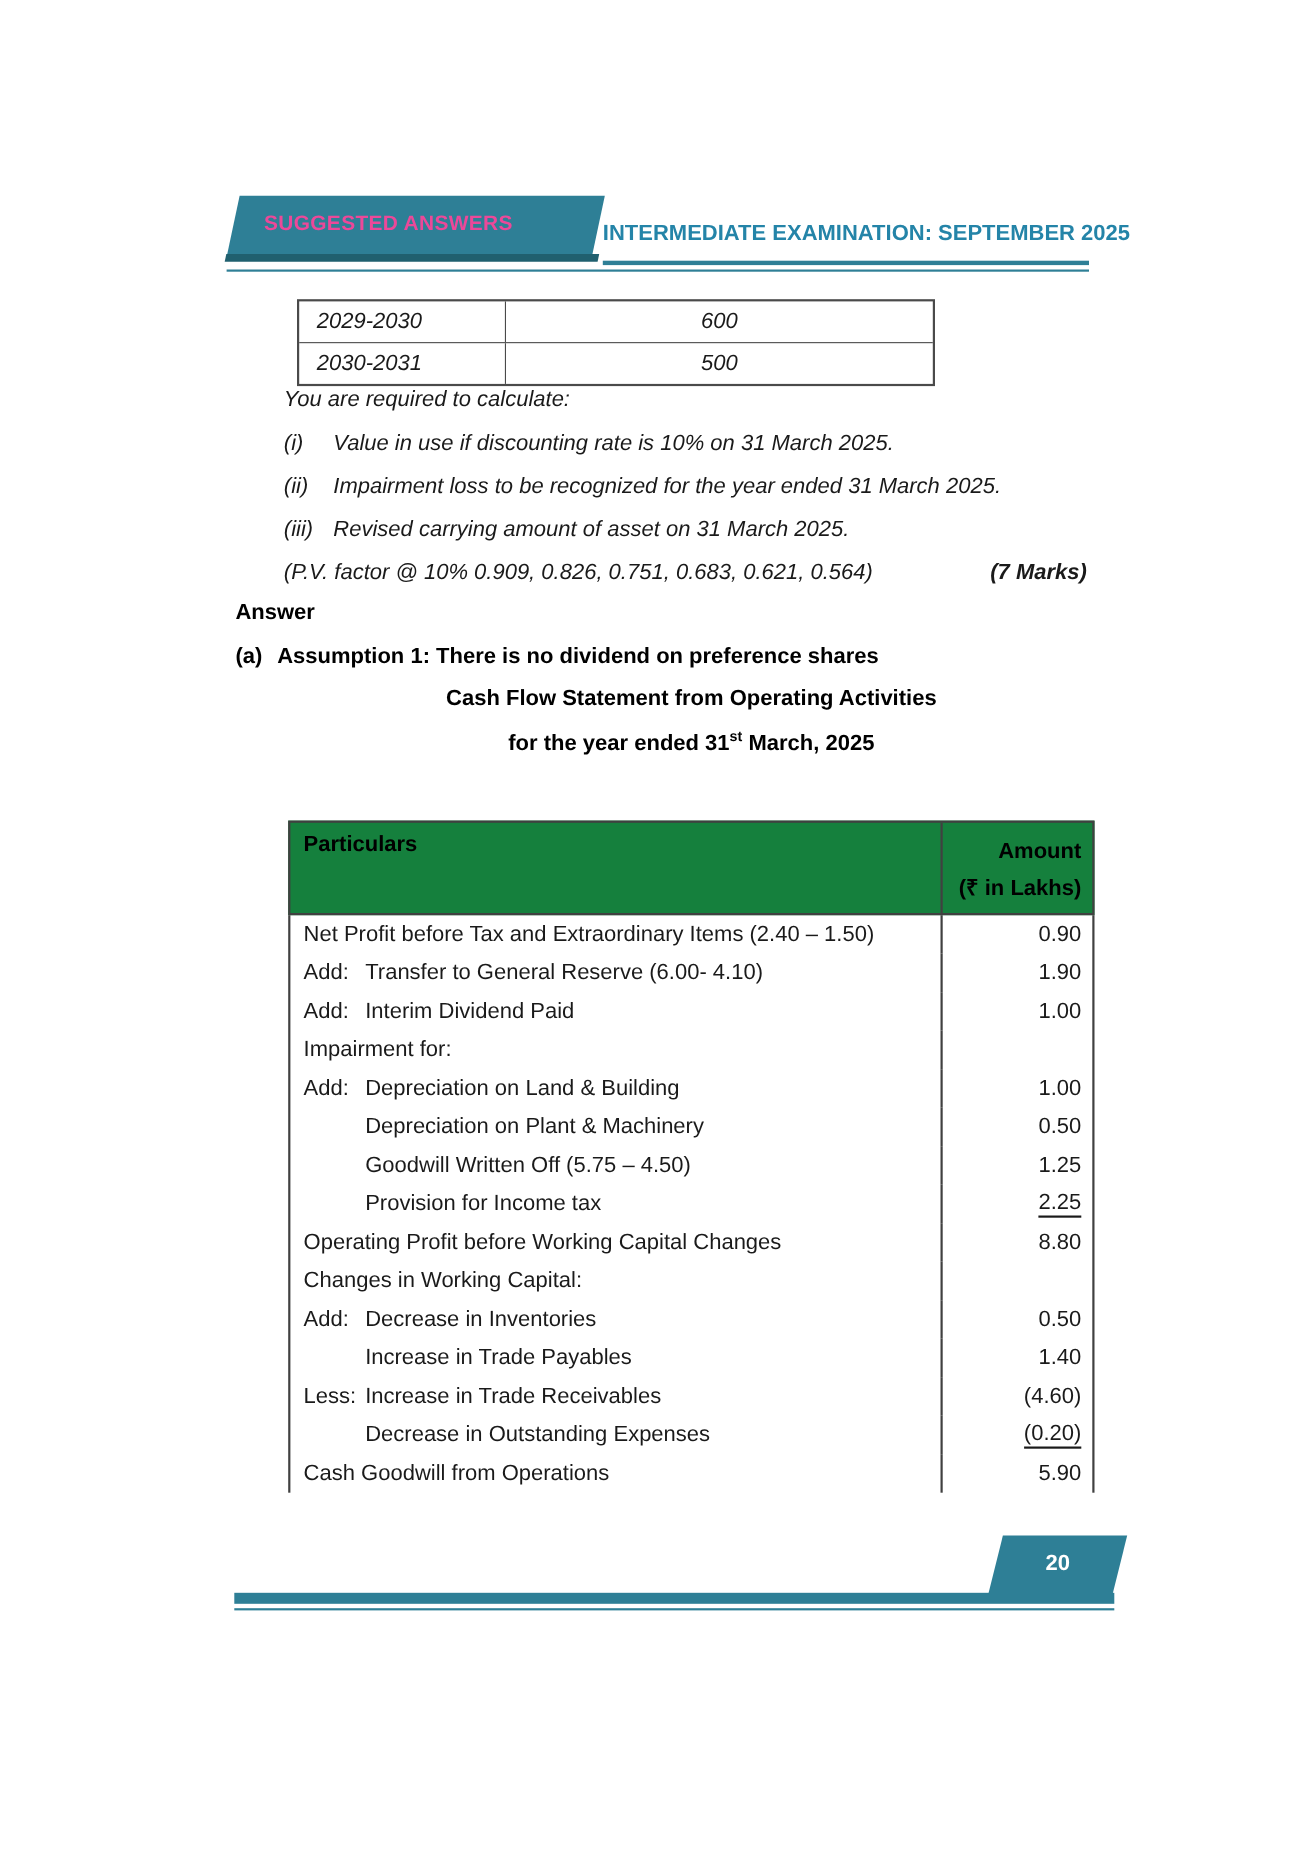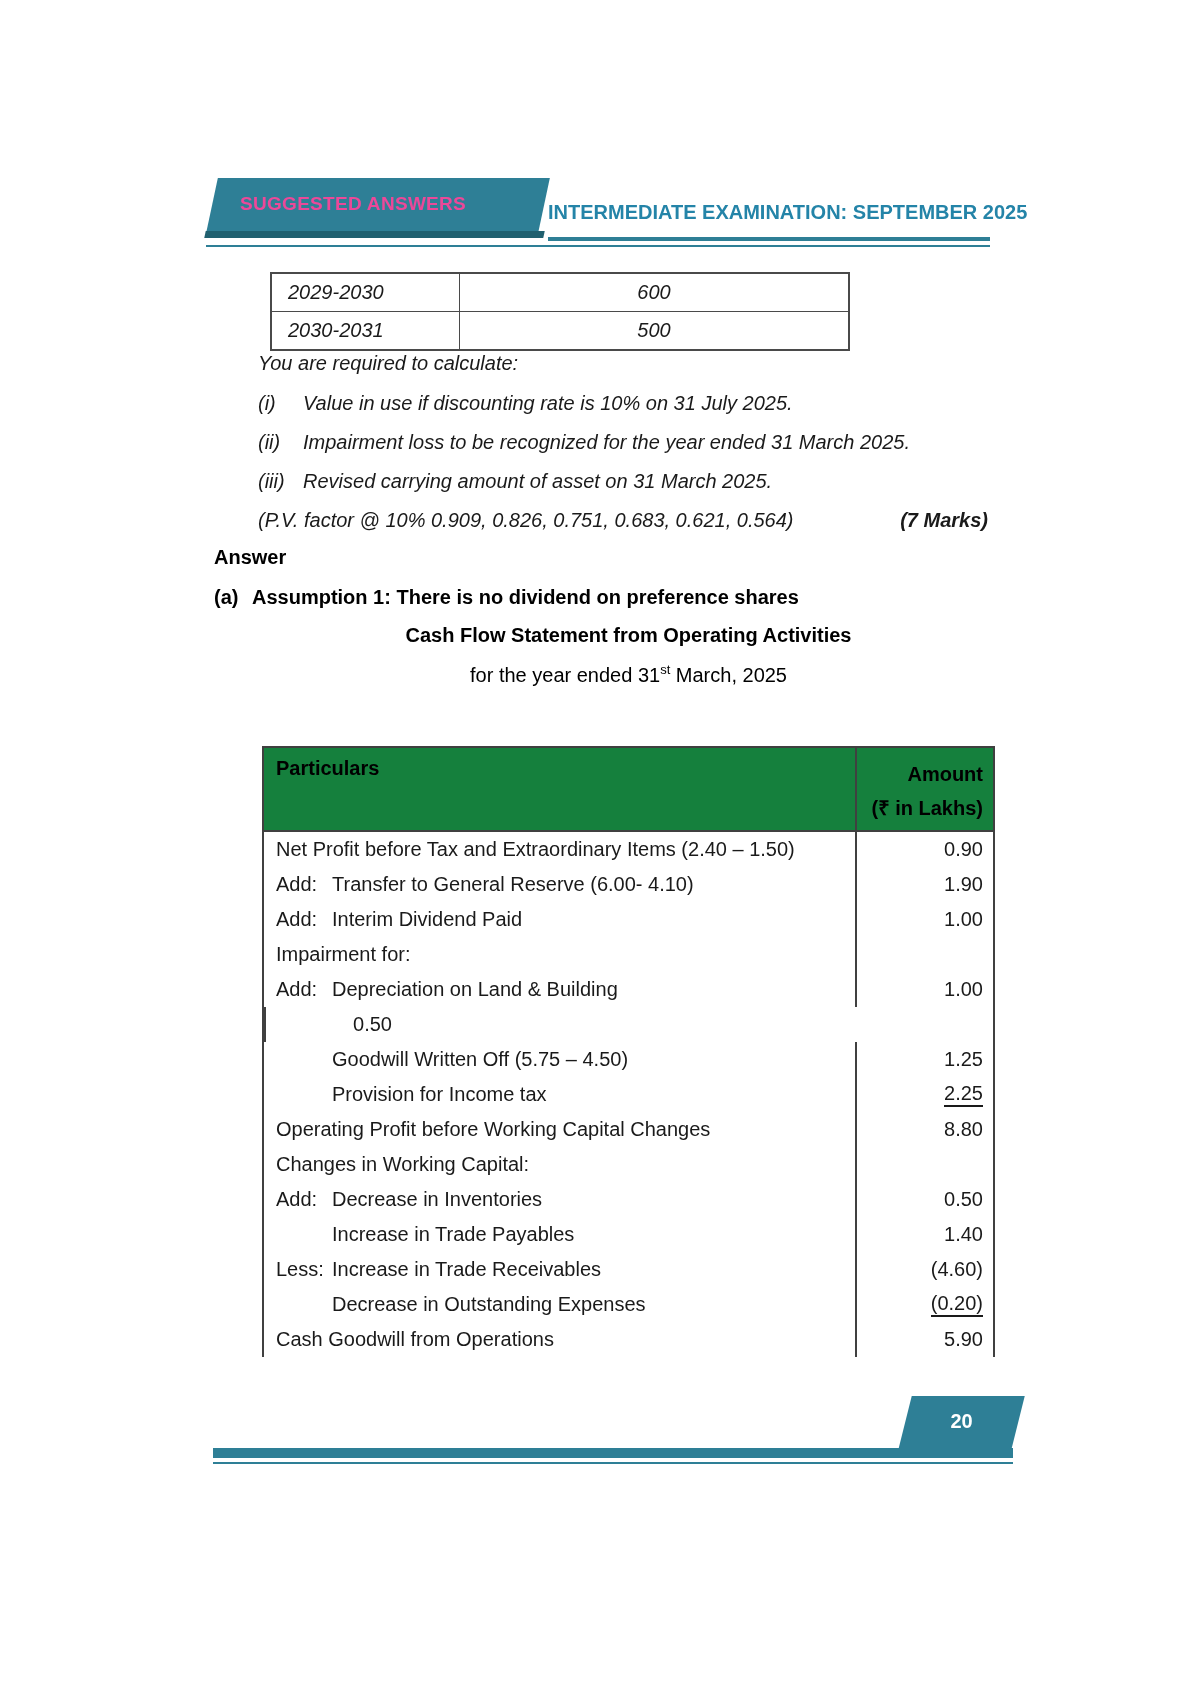--- a/index.html
+++ b/index.html
@@ -50,21 +50,21 @@
   .q-item { display:flex; margin-bottom:16px; line-height:23px; }
   .q-num { width:45px; flex:0 0 45px; }
   .q-pv { display:flex; justify-content:space-between; line-height:23px; }
   .q-marks { font-weight:bold; }
 
   
   .answer-heading { position:absolute; left:214px; top:546px; font-weight:bold; font-size:20px; color:#000; }
   .part-line { position:absolute; left:214px; top:586px; font-weight:bold; font-size:20px; color:#000; display:flex; }
   .part-label { width:38px; flex:0 0 38px; }
   .statement-title { position:absolute; left:262px; top:624px; width:733px; text-align:center; font-weight:bold; font-size:20px; color:#000; }
-  .statement-subtitle { position:absolute; left:262px; top:662px; width:733px; text-align:center; font-weight:normal; font-size:20px; color:#000; }
+  .statement-subtitle { position:absolute; left:262px; top:662px; width:733px; text-align:center; font-weight:bold; font-size:20px; color:#000; }
   .statement-subtitle sup { font-size:13px; }
 
   
   .cf-table { position:absolute; left:262px; top:746px; width:733px; box-sizing:border-box; font-size:20px; }
   .cf-header {
     display:flex; height:86px; background:#15803d; box-sizing:border-box;
     border:2px solid #404040;
   }
   .cf-header .cf-p { padding-top:9px; }
   .cf-header .cf-a { padding-top:9px; text-align:right; }
@@ -112,21 +112,21 @@
       <div class="fc-year">2030-2031</div>
       <div class="fc-val">500</div>
     </div>
   </div>
 
   <div class="question">
     <div class="q-intro">You are required to calculate:</div>
     <div id="q-items">
     <div class="q-item">
       <span class="q-num">(i)</span>
-      <span class="q-text">Value in use if discounting rate is 10% on 31 July 2025.</span>
+      <span class="q-text">Value in use if discounting rate is 10% on 31 March 2025.</span>
     </div>
 
     <div class="q-item">
       <span class="q-num">(ii)</span>
       <span class="q-text">Impairment loss to be recognized for the year ended 31 March 2025.</span>
     </div>
 
     <div class="q-item">
       <span class="q-num">(iii)</span>
       <span class="q-text">Revised carrying amount of asset on 31 March 2025.</span>
@@ -201,20 +201,24 @@
       <div class="cf-p">
         <span class="cf-prefix">Add:</span>
         <span class="cf-label">Depreciation on Land &amp; Building</span>
       </div>
       <div class="cf-a">
         <span class="cf-amt">1.00</span>
       </div>
     </div>
 
     <div class="cf-row">
+      <div class="cf-p">
+        <span class="cf-prefix"></span>
+        <span class="cf-label">Depreciation on Plant &amp; Machinery</span>
+      </div>
       <div class="cf-a">
         <span class="cf-amt">0.50</span>
       </div>
     </div>
 
     <div class="cf-row">
       <div class="cf-p">
         <span class="cf-prefix"></span>
         <span class="cf-label">Goodwill Written Off (5.75 – 4.50)</span>
       </div>

